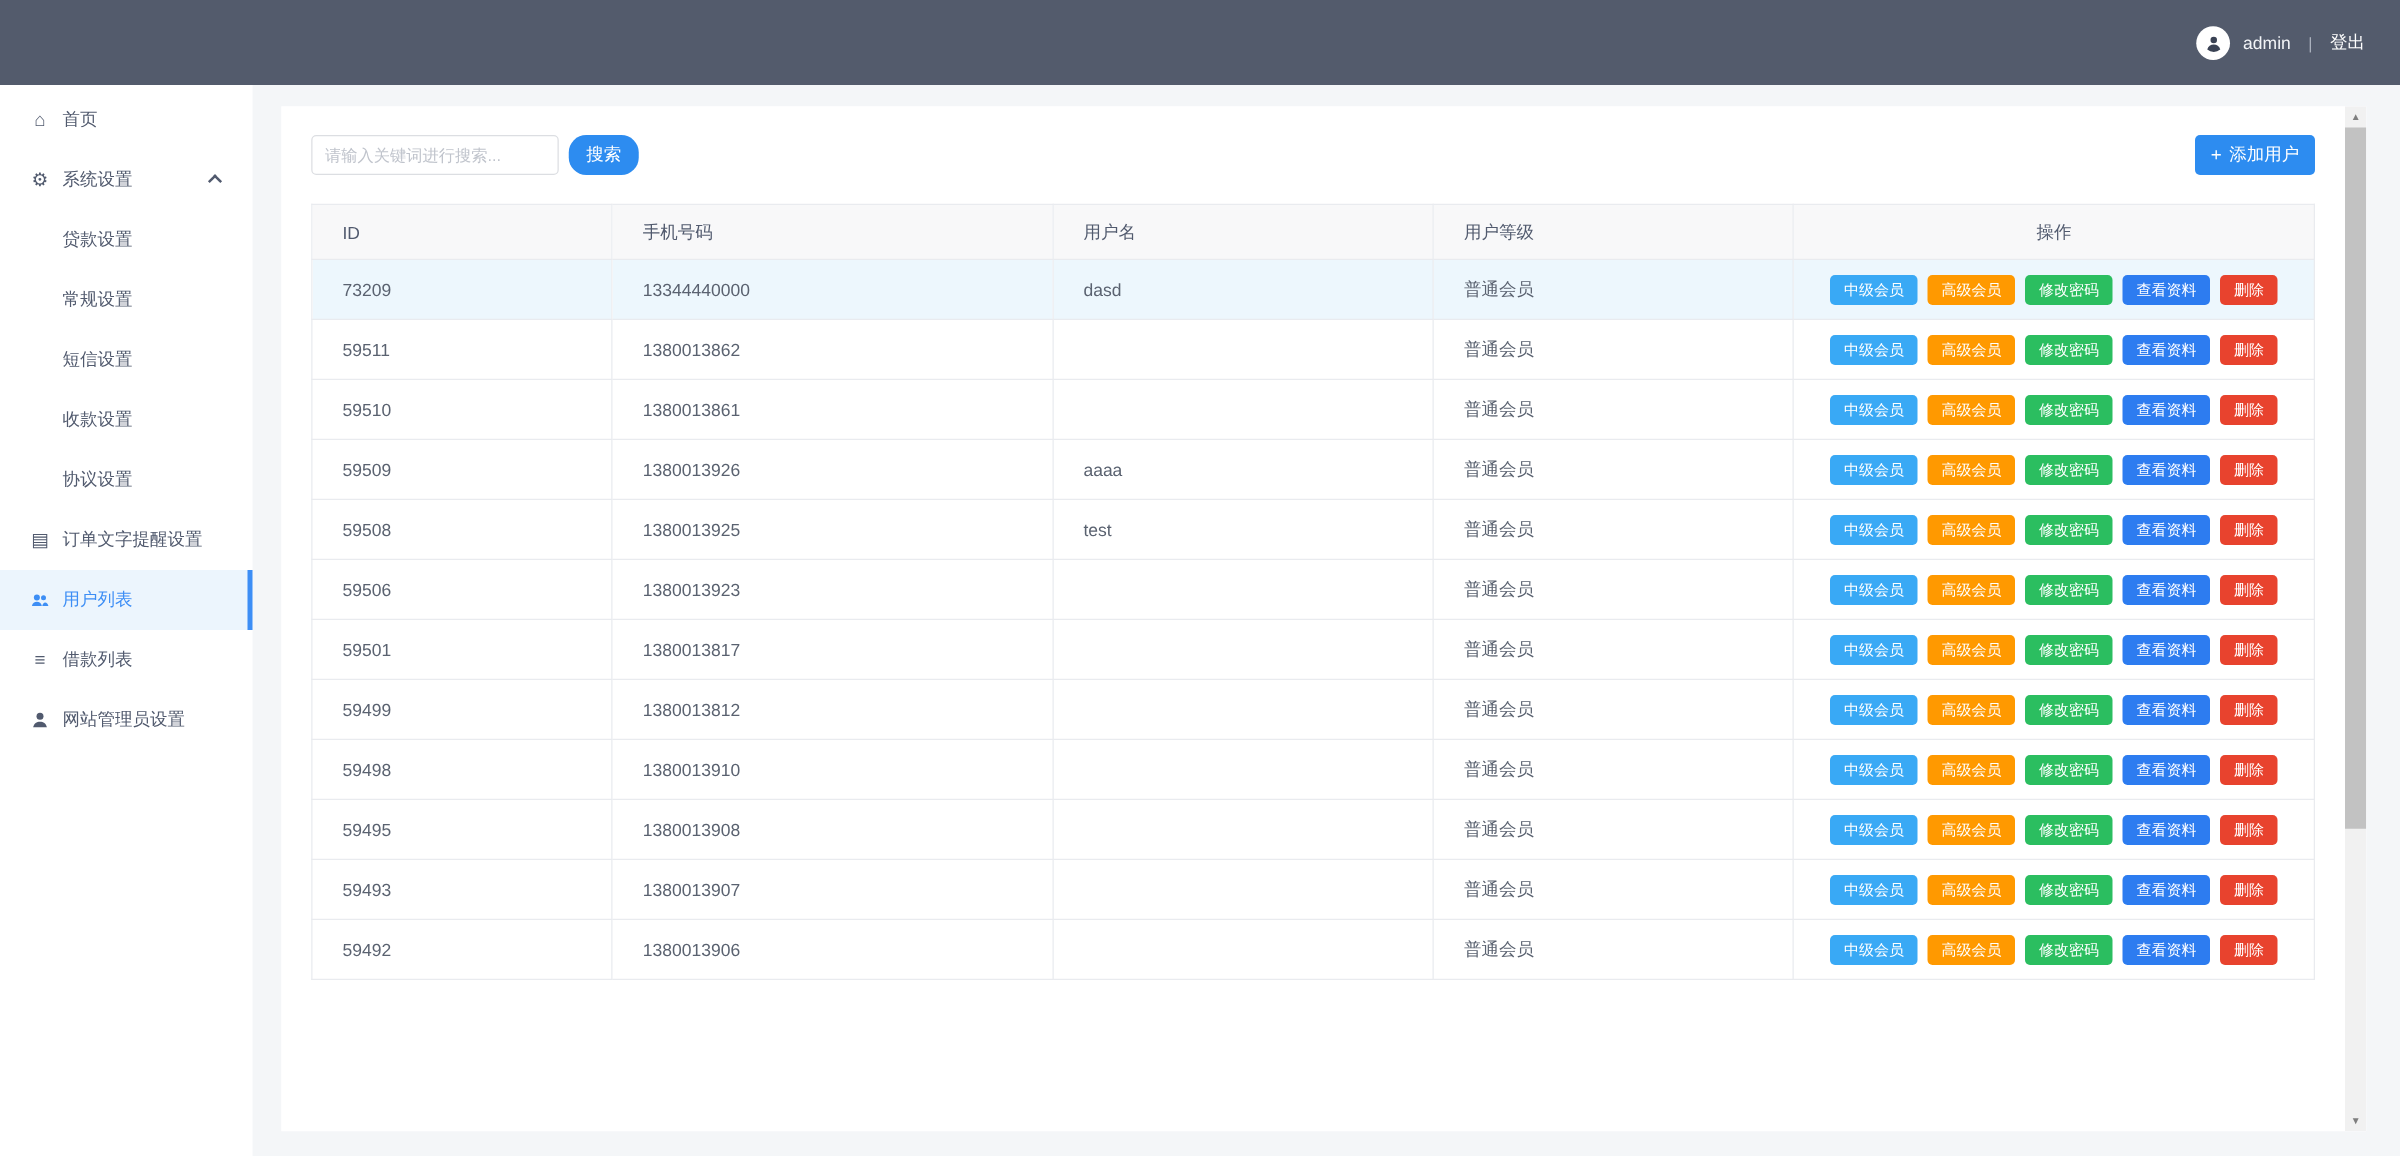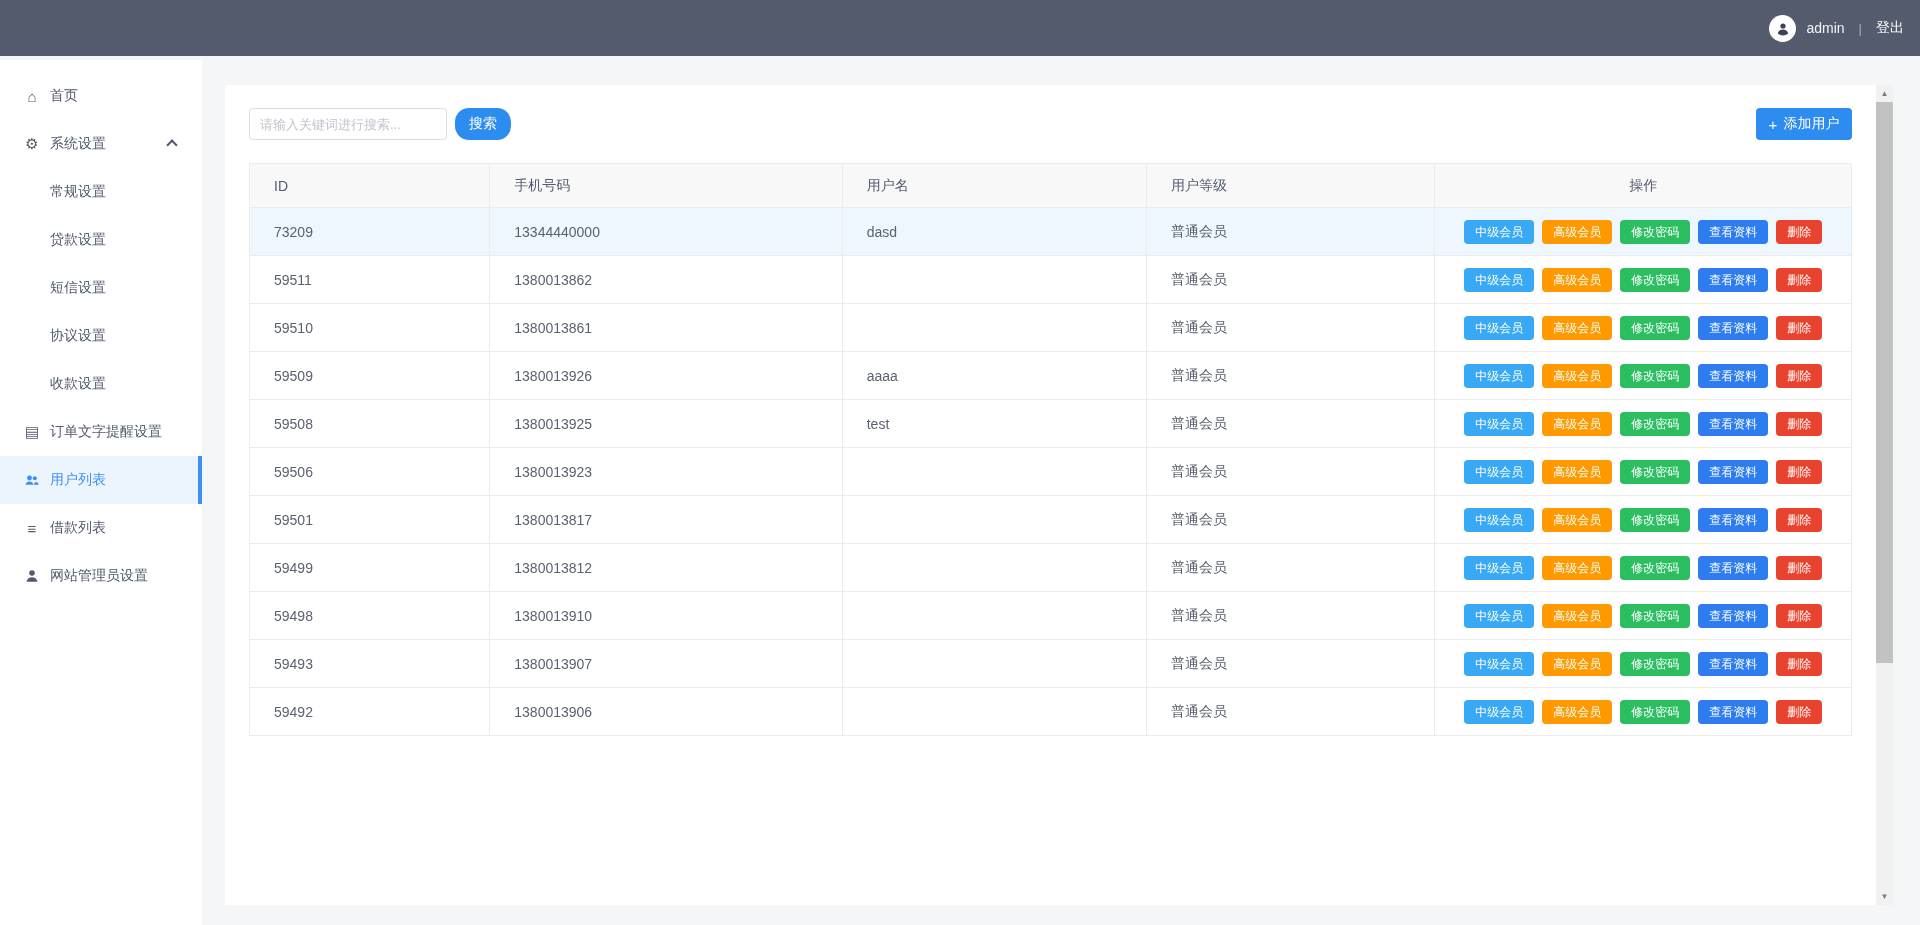--- a/index.html
+++ b/index.html
@@ -5,24 +5,24 @@
   * { box-sizing: border-box; margin: 0; padding: 0; }
   html, body { width: 1920px; height: 925px; overflow: hidden; }
   body {
     font-family: "Liberation Sans", "DejaVu Sans", sans-serif;
     background: #f4f6f8;
     position: relative;
   }
 
   
   .navbar {
-    position: absolute; left: 0; top: 0; width: 1920px; height: 56px;
+    position: absolute; left: 0; top: 0; width: 1920px; height: 68px;
     background: #535b6c;
     display: flex; align-items: center; justify-content: flex-end;
-    padding-right: 16px; z-index: 30;
+    padding-right: 28px; z-index: 30;
   }
   .navbar-user { display: flex; align-items: center; gap: 10px; color: #f2f4f7; font-size: 14px; }
   .avatar {
     width: 27px; height: 27px; border-radius: 50%; background: #ffffff;
     display: flex; align-items: center; justify-content: center; overflow: hidden;
   }
   .navbar-sep { color: #aab1bd; margin: 0 4px; font-size: 13px; }
   .logout-link { color: #ffffff; cursor: pointer; font-family: Liberation Mono, monospace; }
   .username { cursor: pointer; }
 
@@ -134,33 +134,33 @@
       <div class="side-item parent">
         <span class="s-icon">⌂</span>
         <span>首页</span>
       </div>
       <div class="side-item parent">
         <span class="s-icon">⚙</span>
         <span>系统设置</span>
         <span class="chevron"></span>
       </div>
       <div class="side-item child">
+        <span>贷款设置</span>
+      </div>
+      <div class="side-item child">
         <span>常规设置</span>
-      </div>
-      <div class="side-item child">
-        <span>贷款设置</span>
       </div>
       <div class="side-item child">
         <span>短信设置</span>
       </div>
       <div class="side-item child">
+        <span>收款设置</span>
+      </div>
+      <div class="side-item child">
         <span>协议设置</span>
-      </div>
-      <div class="side-item child">
-        <span>收款设置</span>
       </div>
       <div class="side-item parent">
         <span class="s-icon">▤</span>
         <span>订单文字提醒设置</span>
       </div>
       <div class="side-item parent active">
         <span class="s-icon">
           <svg class="icon-svg" viewBox="0 0 16 16">
             <circle cx="5.5" cy="6" r="2.4" fill="currentColor"></circle>
             <circle cx="10.8" cy="6.2" r="2" fill="currentColor"></circle>
@@ -348,20 +348,35 @@
                 <div class="action-cell">
                   <button class="tag-btn" style="background: rgb(57, 169, 245);">中级会员</button>
                   <button class="tag-btn" style="background: rgb(255, 153, 0);">高级会员</button>
                   <button class="tag-btn" style="background: rgb(43, 190, 96);">修改密码</button>
                   <button class="tag-btn" style="background: rgb(45, 124, 240);">查看资料</button>
                   <button class="tag-btn" style="background: rgb(232, 67, 46);">删除</button>
                 </div>
               </td>
             </tr>
             <tr>
+              <td>59495</td>
+              <td>1380013908</td>
+              <td></td>
+              <td>普通会员</td>
+              <td class="center">
+                <div class="action-cell">
+                  <button class="tag-btn" style="background: rgb(57, 169, 245);">中级会员</button>
+                  <button class="tag-btn" style="background: rgb(255, 153, 0);">高级会员</button>
+                  <button class="tag-btn" style="background: rgb(43, 190, 96);">修改密码</button>
+                  <button class="tag-btn" style="background: rgb(45, 124, 240);">查看资料</button>
+                  <button class="tag-btn" style="background: rgb(232, 67, 46);">删除</button>
+                </div>
+              </td>
+            </tr>
+            <tr>
               <td>59493</td>
               <td>1380013907</td>
               <td></td>
               <td>普通会员</td>
               <td class="center">
                 <div class="action-cell">
                   <button class="tag-btn" style="background: rgb(57, 169, 245);">中级会员</button>
                   <button class="tag-btn" style="background: rgb(255, 153, 0);">高级会员</button>
                   <button class="tag-btn" style="background: rgb(43, 190, 96);">修改密码</button>
                   <button class="tag-btn" style="background: rgb(45, 124, 240);">查看资料</button>

